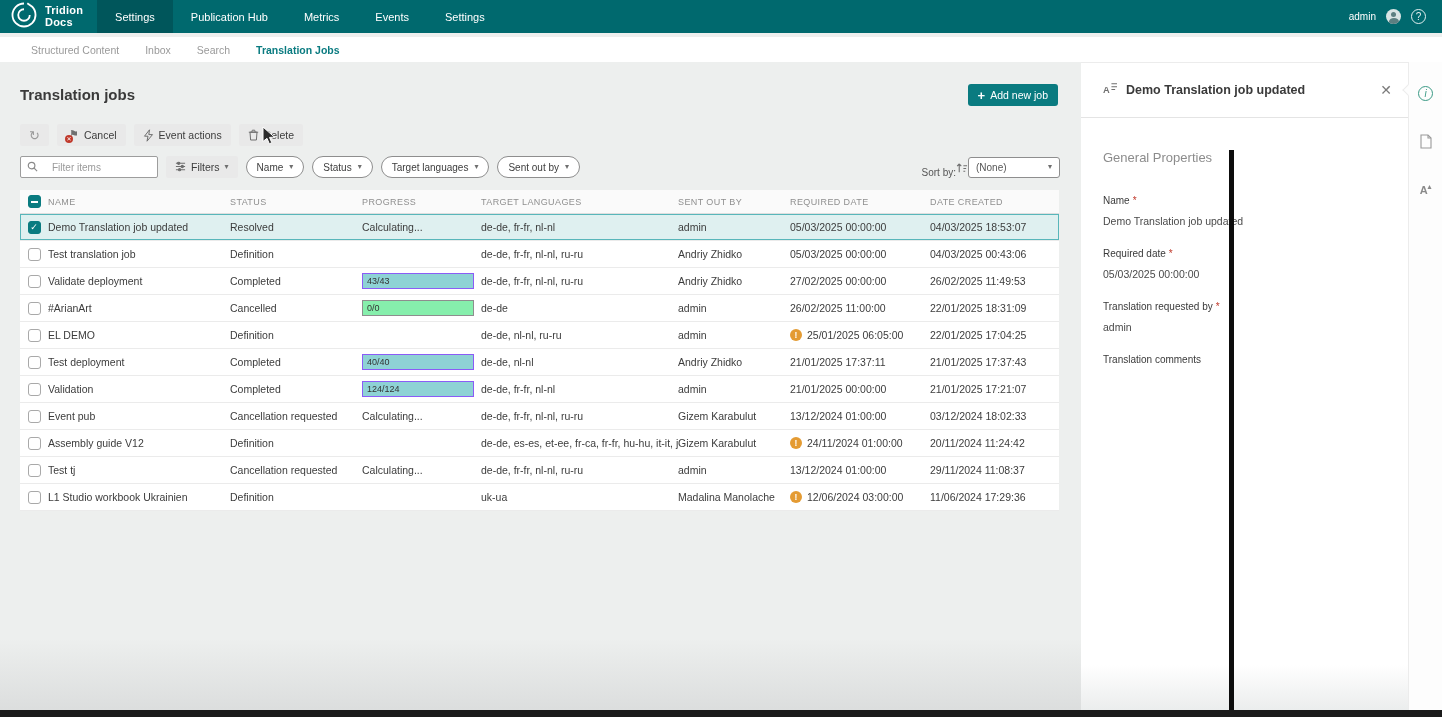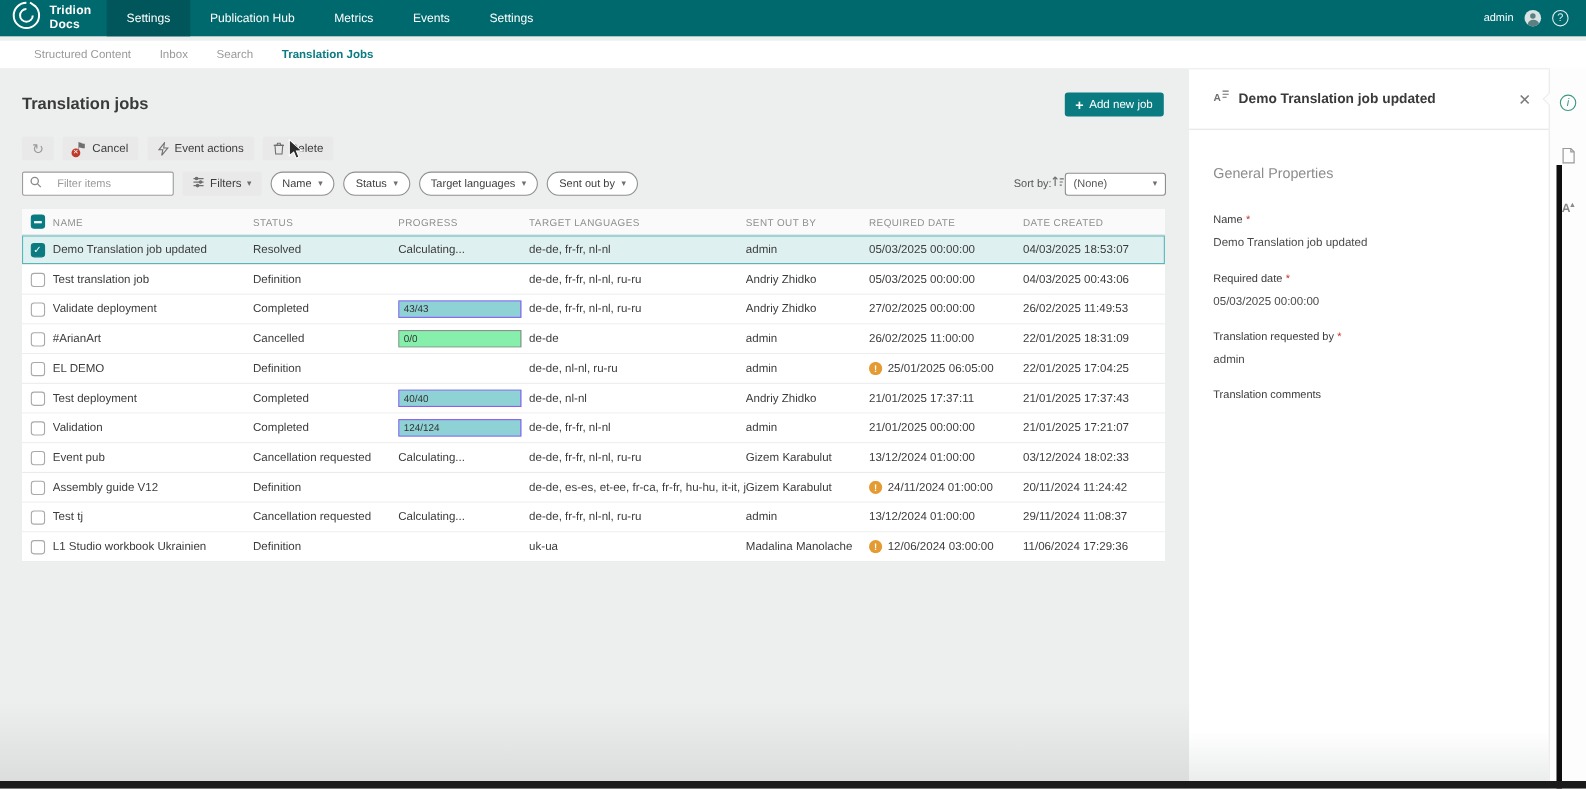--- a/index.html
+++ b/index.html
@@ -1,18 +1,18 @@
 <!DOCTYPE html>
 <html><head>
 <meta charset="utf-8">
 <style>
   * { margin:0; padding:0; box-sizing:border-box; }
   html,body { width:1442px; height:717px; overflow:hidden;
     font-family:"Liberation Sans", sans-serif; background:#edefee; }
-  #app { position:relative; width:1420px; height:717px; }
+  #app { position:relative; width:1234px; height:717px; }
 
   
   #topnav { position:absolute; top:0; left:0; width:1442px; height:33px;
     background:#00696e; display:flex; align-items:stretch; color:#fff; }
   .brand { display:flex; align-items:center; gap:7px; padding:0 14px 0 10px; }
   .brand-name { font-size:11px; font-weight:bold; line-height:11.5px; letter-spacing:.2px; }
   .topnav-items { display:flex; align-items:stretch; }
   .topnav-item { display:flex; align-items:center; padding:0 18px; font-size:11px; cursor:pointer; }
   .topnav-item.active { background:#00565b; }
   .topnav-right { margin-left:auto; display:flex; align-items:center; gap:10px; padding-right:16px; }
@@ -56,21 +56,21 @@
   #filter-row { position:absolute; left:20px; top:94px; right:21px; display:flex; align-items:center; gap:8px; }
   .search-box { width:138px; height:22px; background:#fff; border:1px solid #9d9d9d; border-radius:2px;
     display:flex; align-items:center; padding:0 6px; gap:14px; }
   .search-box input { border:none; outline:none; width:100%; font-size:10px; font-family:inherit; color:#444; }
   .search-box input::placeholder { color:#9a9a9a; }
   .filters-btn { height:22px; background:#e9e9e9; border:none; border-radius:2px; font-size:10.5px; color:#3d3d3d;
     display:flex; align-items:center; gap:5px; padding:0 9px; cursor:pointer; font-family:inherit; }
   .pill { height:22px; border:1px solid #8e8e8e; border-radius:11px; background:#fff; font-size:10px; color:#3d3d3d;
     display:flex; align-items:center; gap:6px; padding:0 10px; cursor:pointer; font-family:inherit; }
   .caret { font-size:8px; color:#6f6f6f; line-height:1; }
-  .sort-group { margin-left:auto; display:flex; align-items:center; }
+  .sort-group { margin-left:auto; display:flex; align-items:flex-end; }
   .sort-label { font-size:10px; color:#555; }
   .sort-select { width:92px; height:21px; border:1px solid #8e8e8e; border-radius:3px; background:#fff;
     display:flex; align-items:center; justify-content:space-between; padding:0 7px; font-size:10px; color:#555; cursor:pointer; }
 
   
   #table { position:absolute; left:20px; top:128px; width:1039px; background:#fff; }
   .trow { display:grid; grid-template-columns:28px 182px 132px 119px 197px 112px 140px 1fr; align-items:center; }
   .thead { height:24px; background:#fafafa; border-bottom:1px solid #dedede; }
   .th { font-size:9px; color:#8f8f8f; letter-spacing:.4px; white-space:nowrap; overflow:hidden; }
   .row { height:27px; border-bottom:1px solid #ebebeb; background:#fff; }

